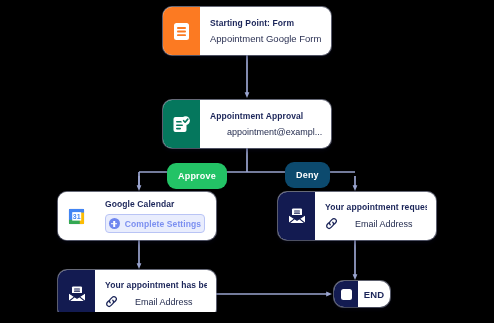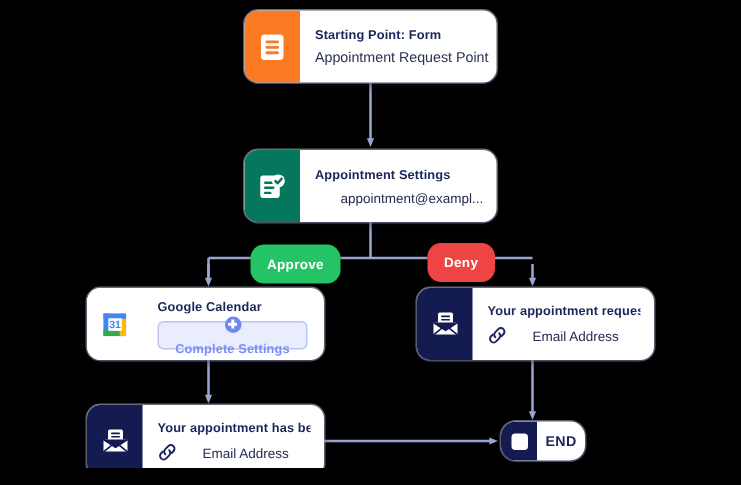--- a/index.html
+++ b/index.html
@@ -133,38 +133,37 @@
     justify-content: center;
     padding: 4px 11px;
     border-radius: 9px;
     font-size: 9px;
     font-weight: bold;
     color: #ffffff;
     letter-spacing: .2px;
     box-shadow: 0 1px 2px rgba(0,0,0,0.25);
   }
   #pill-approve { left: 167px; top: 163px; background: #23c366; }
-  #pill-deny    { left: 285px; top: 162px; background: #ef4444; }
+  #pill-deny    { left: 285px; top: 162px; background: #0c4a6e; }
 
   
   .settings-btn {
     display: flex;
     align-items: center;
     justify-content: center;
     gap: 5px;
     height: 17px;
     border-radius: 4px;
     background: #e9edfd;
     border: 1px solid #b9c4f5;
     font-size: 8.5px;
     font-weight: bold;
     color: #7b8ff0;
     letter-spacing: .1px;
     margin-right: 2px;
-    flex-direction: column;
   }
   .plus-circle {
     width: 11px; height: 11px;
     border-radius: 50%;
     background: #6f86ef;
     position: relative;
     flex: 0 0 11px;
   }
   .plus-circle::before, .plus-circle::after {
     content: "";
@@ -213,37 +212,37 @@
     <div class="node-icon">
       <svg class="svg-i" width="17" height="19" viewBox="0 0 17 19">
         <rect x="1" y="1" width="15" height="17" rx="2.5" fill="#ffffff"></rect>
         <rect x="4" y="5" width="9" height="1.9" rx="0.9" fill="#fc7a22"></rect>
         <rect x="4" y="8.6" width="9" height="1.9" rx="0.9" fill="#fc7a22"></rect>
         <rect x="4" y="12.2" width="9" height="1.9" rx="0.9" fill="#fc7a22"></rect>
       </svg>
     </div>
     <div class="node-body">
       <div class="node-title">Starting Point: Form</div>
-      <div class="node-sub-plain">Appointment Request Point</div>
+      <div class="node-sub-plain">Appointment Google Form</div>
     </div>
   </div>
 
   <div class="node" id="node-approval">
     <div class="node-icon">
       <svg class="svg-i" width="19" height="19" viewBox="0 0 19 19">
         <rect x="1.5" y="2" width="13" height="15" rx="2" fill="#ffffff"></rect>
         <rect x="4" y="6" width="7" height="1.6" rx="0.8" fill="#05775d"></rect>
         <rect x="4" y="9.4" width="7" height="1.6" rx="0.8" fill="#05775d"></rect>
         <rect x="4" y="12.8" width="5" height="1.6" rx="0.8" fill="#05775d"></rect>
         <circle cx="13.6" cy="5.6" r="4.3" fill="#ffffff"></circle>
         <path d="M11.6,5.7 L13.1,7.2 L15.8,4.1" stroke="#05775d" stroke-width="1.6" fill="none" stroke-linecap="round" stroke-linejoin="round"></path>
       </svg>
     </div>
     <div class="node-body">
-      <div class="node-title">Appointment Settings</div>
+      <div class="node-title">Appointment Approval</div>
       <div class="node-sub">
         <svg class="svg-i" width="12" height="12" viewBox="0 0 12 12">
           <circle cx="6" cy="6" r="6" fill="#1b2559"></circle>
           <circle cx="6" cy="4.5" r="1.9" fill="#ffffff"></circle>
           <path d="M2.2,10.4 C2.9,8.2 9.1,8.2 9.8,10.4 Z" fill="#ffffff"></path>
         </svg>
         <span>appointment@exampl...</span>
       </div>
     </div>
   </div>

